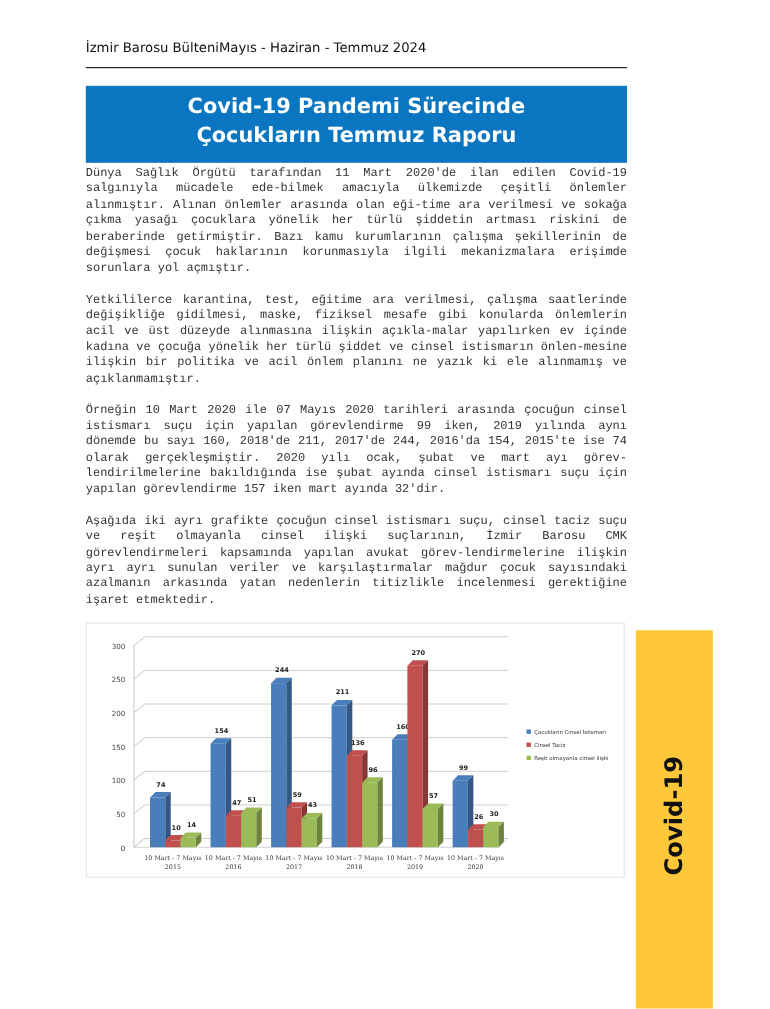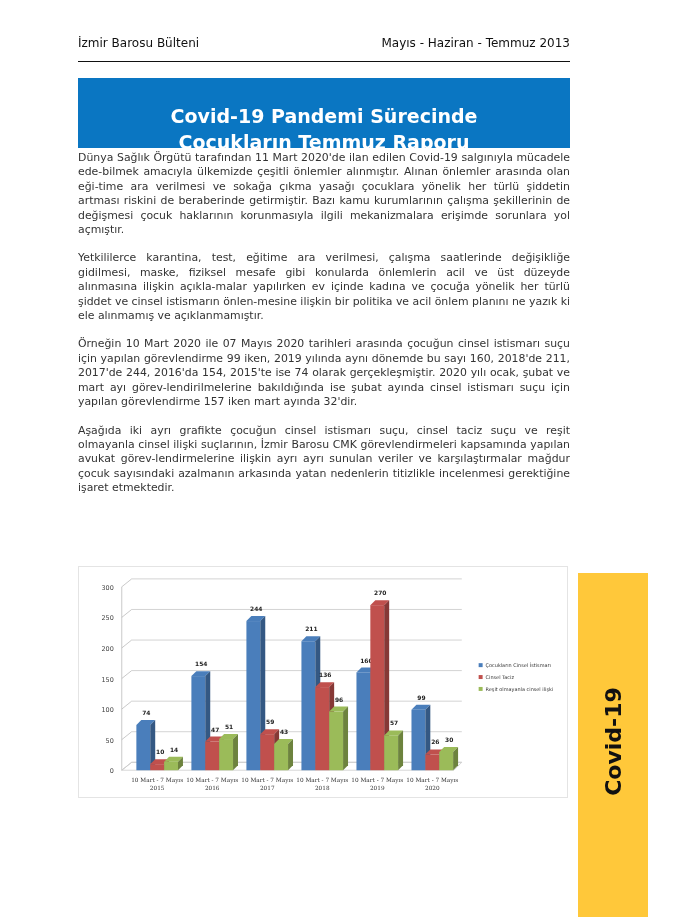--- a/index.html
+++ b/index.html
@@ -1,33 +1,33 @@
 <!DOCTYPE html>
 <html><head>
 <meta charset="utf-8">
 <style>
   html, body { margin:0; padding:0; background:#ffffff; }
   body { width:700px; height:917px; position:relative; overflow:hidden; font-family:"DejaVu Sans", sans-serif; color:#2b2b2b; }
-  .header { position:absolute; left:78px; top:36px; width:492px; height:20px; display:flex; justify-content:space-between; font-size:12px; color:#111; }
+  .header { position:absolute; left:78px; top:36px; width:492px; height:20px; display:flex; font-size:12px; color:#111; }
   .header-rule { position:absolute; left:78px; top:61px; width:492px; height:1px; background:#111; }
-  .title-box { position:absolute; left:78px; top:78px; width:492px; height:70px; background:#0a76c2; color:#fff; text-align:center; font-weight:bold; font-size:19px; line-height:26px; padding-top:25px; box-sizing:border-box; }
-  .body-text { position:absolute; left:78px; top:151px; width:492px; font-size:10.9px; line-height:14.4px; color:#333; text-align:justify; }
+  .title-box { position:absolute; left:78px; top:78px; width:492px; height:70px; background:#0a76c2; color:#fff; text-align:center; font-weight:bold; font-size:19px; line-height:26px; padding-top:6px; box-sizing:border-box; }
+  .body-text { position:absolute; left:78px; top:151px; width:492px; font-size:10.9px; line-height:14.4px; color:#333; text-align:justify;font-family:Liberation Mono, monospace; }
   .body-text p { margin:0 0 14px 0; }
   .chart { position:absolute; left:78px; top:566px; width:490px; height:232px; border:1px solid #e4e4e4; box-sizing:border-box; background:#fff; }
   .chart svg { width:100%; height:100%; display:block; }
   .sidebar { position:absolute; left:578px; top:573px; width:70px; height:344px; background:#ffc83a; }
   .sidebar-label { position:absolute; left:0; top:0; width:70px; height:344px; display:flex; align-items:center; justify-content:center; }
   .sidebar-label span { display:block; transform:rotate(-90deg); white-space:nowrap; font-weight:bold; font-size:22px; color:#111; margin-top:-8px; }
 </style>
 </head>
 <body>
 
 <div class="header">
   <span>İzmir Barosu Bülteni</span>
-  <span>Mayıs - Haziran - Temmuz 2013</span>
+  <span>Mayıs - Haziran - Temmuz 2024</span>
 </div>
 <div class="header-rule"></div>
 
 <div class="title-box">
   <div>Covid-19 Pandemi Sürecinde</div>
   <div>Çocukların Temmuz Raporu</div>
 </div>
 
 <div class="body-text">
   <p>Dünya Sağlık Örgütü tarafından 11 Mart 2020'de ilan edilen Covid-19 salgınıyla mücadele ede-bilmek amacıyla ülkemizde çeşitli önlemler alınmıştır. Alınan önlemler arasında olan eği-time ara verilmesi ve sokağa çıkma yasağı çocuklara yönelik her türlü şiddetin artması riskini de beraberinde getirmiştir. Bazı kamu kurumlarının çalışma şekillerinin de değişmesi çocuk haklarının korunmasıyla ilgili mekanizmalara erişimde sorunlara yol açmıştır.</p>

